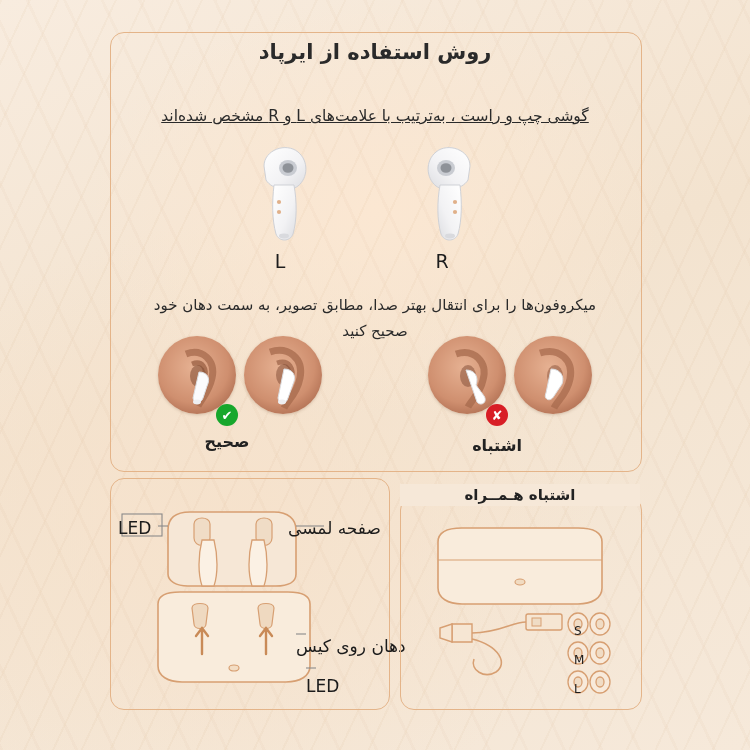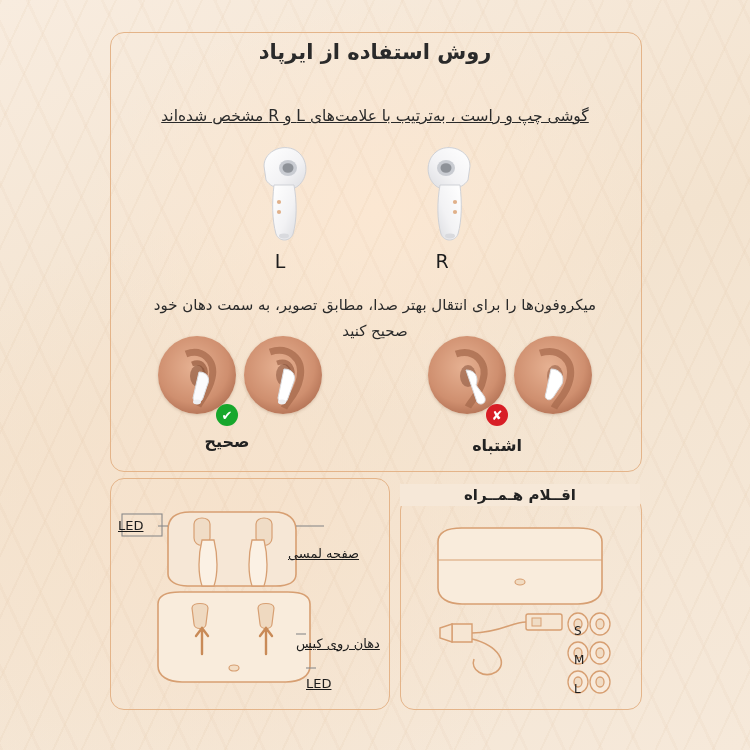--- a/index.html
+++ b/index.html
@@ -77,25 +77,25 @@
     width:120px;text-align:center;direction:rtl;}
   #verdict-correct{left:167px;top:432px;}
   #verdict-wrong{left:437px;top:436px;}
 
   #accessories-title{
     position:absolute;left:400px;top:484px;width:240px;
     font-size:15px;font-weight:bold;color:#222;direction:rtl;text-align:center;
     background:#f6e8d8;padding:2px 0;
   }
   .diagram-label{
-    position:absolute;font-size:13px;color:#1b1b1b;direction:rtl;
-    font-family:"DejaVu Sans",sans-serif;white-space:nowrap;text-decoration:underline;
+    position:absolute;font-size:17px;color:#1b1b1b;direction:rtl;
+    font-family:"DejaVu Sans",sans-serif;white-space:nowrap;
   }
   #lbl-led-1{left:118px;top:518px;}
-  #lbl-touch{left:288px;top:546px;}
+  #lbl-touch{left:288px;top:518px;}
   #lbl-case-key{left:296px;top:636px;}
   #lbl-led-2{left:306px;top:676px;}
   .size-letter{
     position:absolute;font-size:12px;color:#1b1b1b;font-family:"DejaVu Sans",sans-serif;
   }
   #size-s{left:574px;top:624px;}
   #size-m{left:574px;top:653px;}
   #size-l{left:574px;top:682px;}
 
   svg{display:block;overflow:visible;}
@@ -228,21 +228,21 @@
     <path d="M186 156 L196 156" stroke="#8a8a8a" stroke-width="1.1"></path>
     <path d="M196 190 L206 190" stroke="#8a8a8a" stroke-width="1.1"></path>
   </svg>
 
   <div class="diagram-label" id="lbl-led-1">LED</div>
   <div class="diagram-label" id="lbl-touch">صفحه لمسی</div>
   <div class="diagram-label" id="lbl-case-key">دهان روی کیس</div>
   <div class="diagram-label" id="lbl-led-2">LED</div>
 
   <div class="card" id="card-bottom-right"></div>
-  <div id="accessories-title">اقــلام هـمــراه</div>
+  <div id="accessories-title">اشتباه هـمــراه</div>
 
   <svg style="position:absolute;left:400px;top:496px;" width="240" height="212" viewBox="0 0 240 212">
 
     <path d="M38 46 C38 36, 48 32, 62 32 L178 32 C192 32, 202 36, 202 46 L202 92 C202 102, 192 108, 178 108 L62 108 C48 108, 38 102, 38 92 Z" fill="#f9ecdc" stroke="#d79f72" stroke-width="1.6"></path>
     <path d="M38 64 L202 64" stroke="#d79f72" stroke-width="1.2"></path>
     <ellipse cx="120" cy="86" rx="5" ry="3" fill="#f1dbc1" stroke="#d79f72" stroke-width="1.1"></ellipse>
 
     <path d="M52 128 L72 128 L72 146 L52 146 Z" fill="#f6e6d3" stroke="#d79f72" stroke-width="1.4"></path>
     <path d="M40 132 L52 128 L52 146 L40 142 Z" fill="#f6e6d3" stroke="#d79f72" stroke-width="1.4"></path>
     <path d="M72 137 C100 137, 112 126, 126 126 L150 126" stroke="#d79f72" stroke-width="1.6" fill="none"></path>

